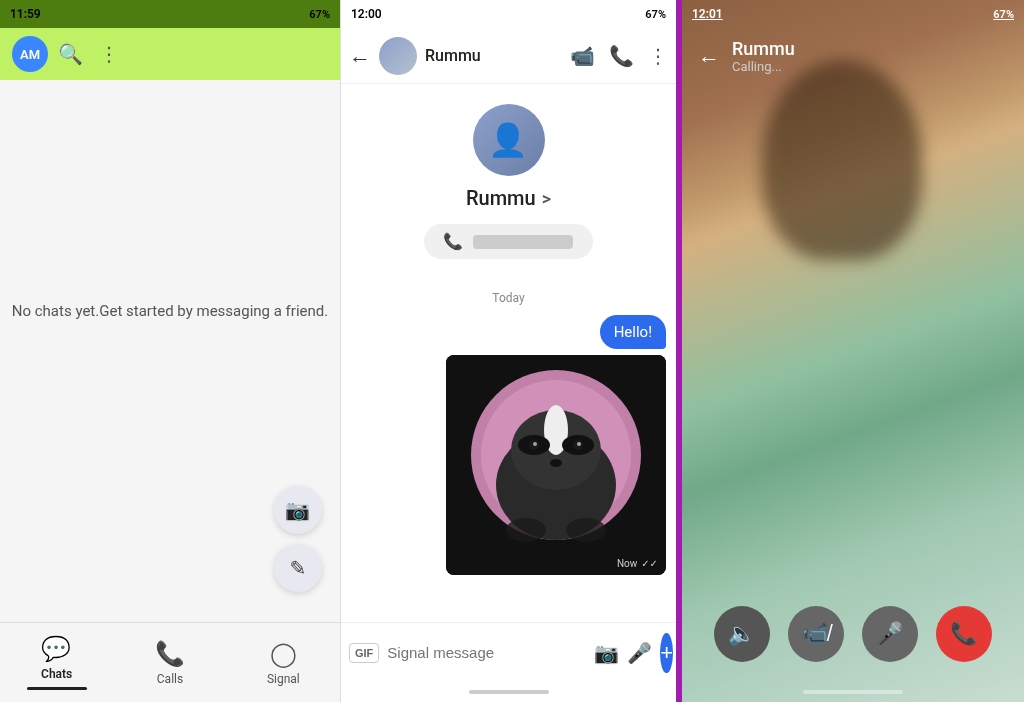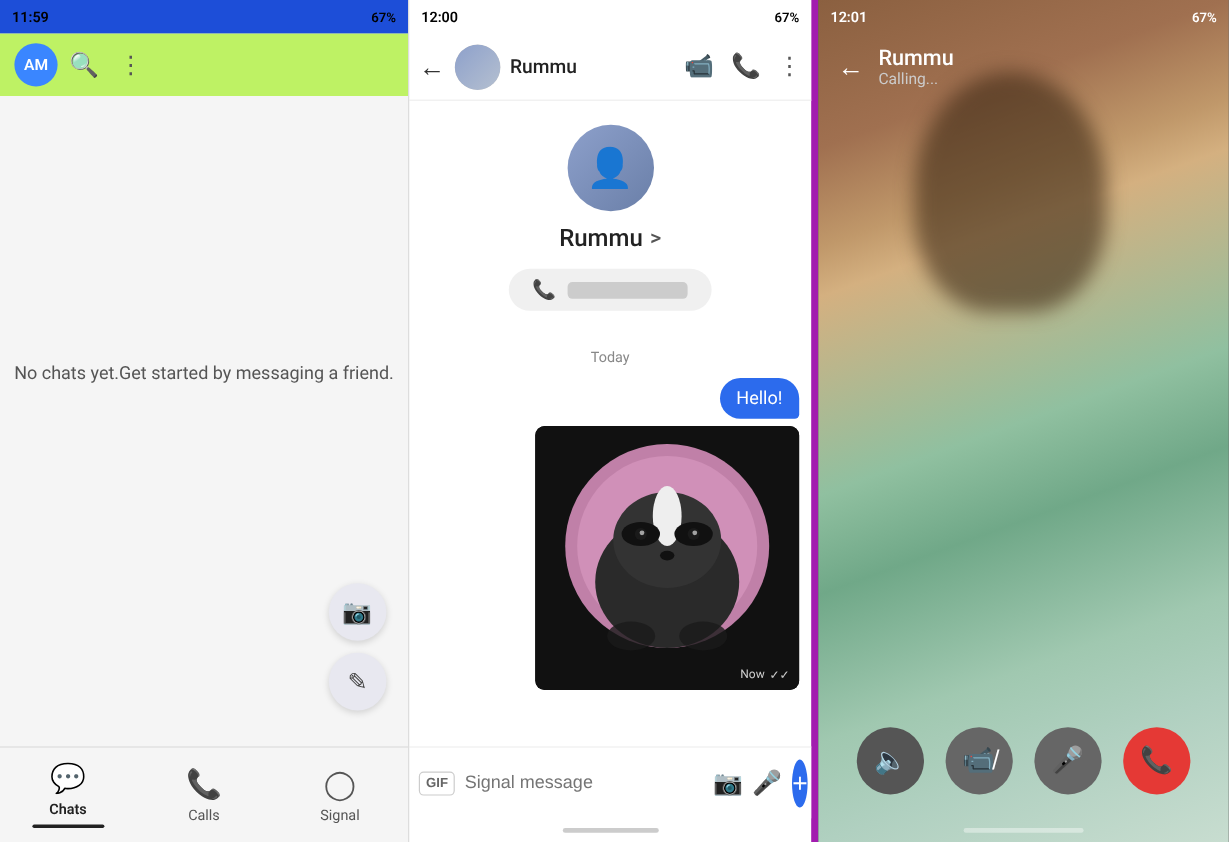--- a/index.html
+++ b/index.html
@@ -17,21 +17,21 @@
     .panel1 {
       width: 341px;
       height: 702px;
       background: #f5f5f5;
       display: flex;
       flex-direction: column;
       position: relative;
       border-right: 1px solid #ddd;
     }
     .status-bar {
-      background: #1d4ed8;
+      background: #4d7c0f;
       height: 28px;
       display: flex;
       align-items: center;
       justify-content: space-between;
       padding: 0 10px;
       font-size: 12px;
       font-weight: 600;
     }
     .status-bar-left { display: flex; align-items: center; gap: 4px; font-size: 12px; }
     .status-bar-right { display: flex; align-items: center; gap: 3px; font-size: 11px; }
@@ -254,21 +254,21 @@
 
     
     .panel3 {
       width: 342px;
       height: 702px;
       background: #1a1a1a;
       display: flex;
       flex-direction: column;
       position: relative;
     }
-    .panel3 .status-bar { background: transparent; color: white; }
+    .panel3 .status-bar { background: transparent; color: white; text-decoration: underline; }
     .panel3 .status-bar-left { color: white; }
     .panel3 .status-bar-right { color: white; }
 
     .call-top-bar {
       height: 56px;
       display: flex;
       align-items: center;
       padding: 0 16px;
       gap: 12px;
       position: relative; z-index: 10;
@@ -454,21 +454,21 @@
           <circle cx="132" cy="90" r="5" fill="#1a1a1a"></circle>
           <circle cx="89" cy="89" r="2" fill="#fff" opacity="0.6"></circle>
           <circle cx="133" cy="89" r="2" fill="#fff" opacity="0.6"></circle>
 
           <ellipse cx="110" cy="108" rx="6" ry="4" fill="#111"></ellipse>
 
           <ellipse cx="80" cy="175" rx="20" ry="12" fill="#1a1a1a" opacity="0.8"></ellipse>
           <ellipse cx="140" cy="175" rx="20" ry="12" fill="#1a1a1a" opacity="0.8"></ellipse>
         </svg>
 
-        <div style="position:absolute;bottom:6px;right:8px;font-size:10px;color:#ccc;display:flex;gap:4px;">
+        <div style="position:absolute;bottom:6px;right:8px;font-size:10px;color:#ccc;display:flex;gap:4px;align-items:center;">
           <span>Now</span>
           <span>✓✓</span>
         </div>
       </div>
     </div>
   </div>
 
   <div class="chat-input-bar">
     <button class="gif-btn">GIF</button>
     <input class="chat-text-input" type="text" placeholder="Signal message" style="">

